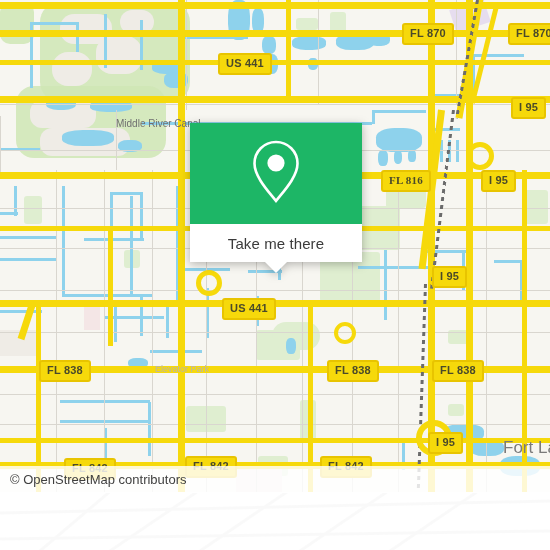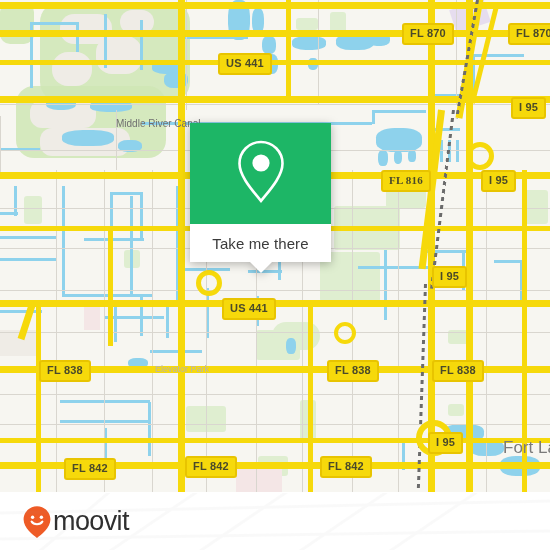--- a/index.html
+++ b/index.html
@@ -75,21 +75,21 @@
     color: #b9b5ad;
     font-size: 9px;
     white-space: nowrap;
     font-family: "Liberation Sans", sans-serif;
   }
 
   
   .popup {
     position: absolute;
     left: 190px; top: 123px;
-    width: 141px;
+    width: 172px;
     filter: drop-shadow(0 2px 5px rgba(0,0,0,.28));
     z-index: 30;
   }
   .popup-top {
     height: 101px;
     background: #1db666;
     display: flex; align-items: center; justify-content: center;
   }
   .popup-bottom {
     height: 38px;
@@ -391,42 +391,34 @@
             <circle cx="27" cy="24" r="8.6" fill="#ffffff"></circle>
           </svg>
         </span>
       </div>
       <div class="popup-bottom">
         <span>Take me there</span>
       </div>
       <div class="popup-tail"></div>
     </div>
 
+    <div class="attrib">
+      <span>© OpenStreetMap contributors</span>
+    </div>
   </div>
 
   <div class="footer">
     <svg class="footer-watermark" viewBox="0 0 550 58" aria-hidden="true">
       <g stroke="#999" stroke-width="3" fill="none">
         <path d="M40 58 L120 -10"></path>
         <path d="M110 58 L210 -10"></path>
         <path d="M200 58 L300 -10"></path>
         <path d="M300 58 L400 -10"></path>
         <path d="M390 58 L490 -10"></path>
         <path d="M0 20 L550 8"></path>
         <path d="M0 46 L550 38"></path>
       </g>
     </svg>
 
 
-    <div class="brand">
-      <span style="display:flex;">
-        <svg width="30" height="34" viewBox="0 0 30 34" aria-hidden="true">
-          <path d="M15 1.2 C7.6 1.2 1.6 7.2 1.6 14.6 C1.6 23 11 30 15 33 C19 30 28.4 23 28.4 14.6 C28.4 7.2 22.4 1.2 15 1.2 Z" fill="#ee5b26"></path>
-          <circle cx="10.6" cy="12.2" r="1.7" fill="#ffffff"></circle>
-          <circle cx="19.4" cy="12.2" r="1.7" fill="#ffffff"></circle>
-          <path d="M9.6 16.6 C11.6 20.2 18.4 20.2 20.4 16.6" stroke="#ffffff" stroke-width="2.1" fill="none" stroke-linecap="round"></path>
-        </svg>
-      </span>
-      <span class="brand-word">moovit</span>
-    </div>
   </div>
 
 </div>
 
 </body></html>

